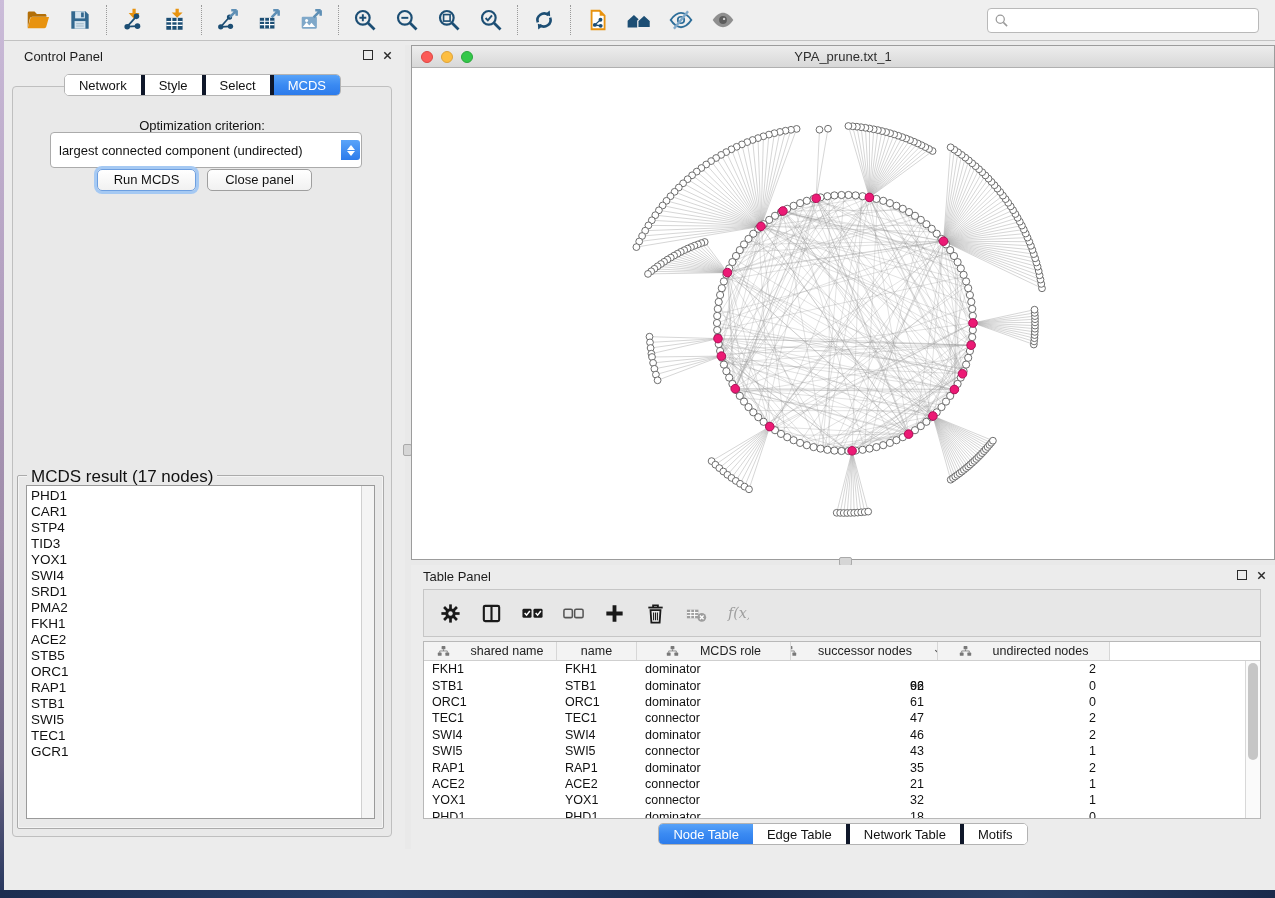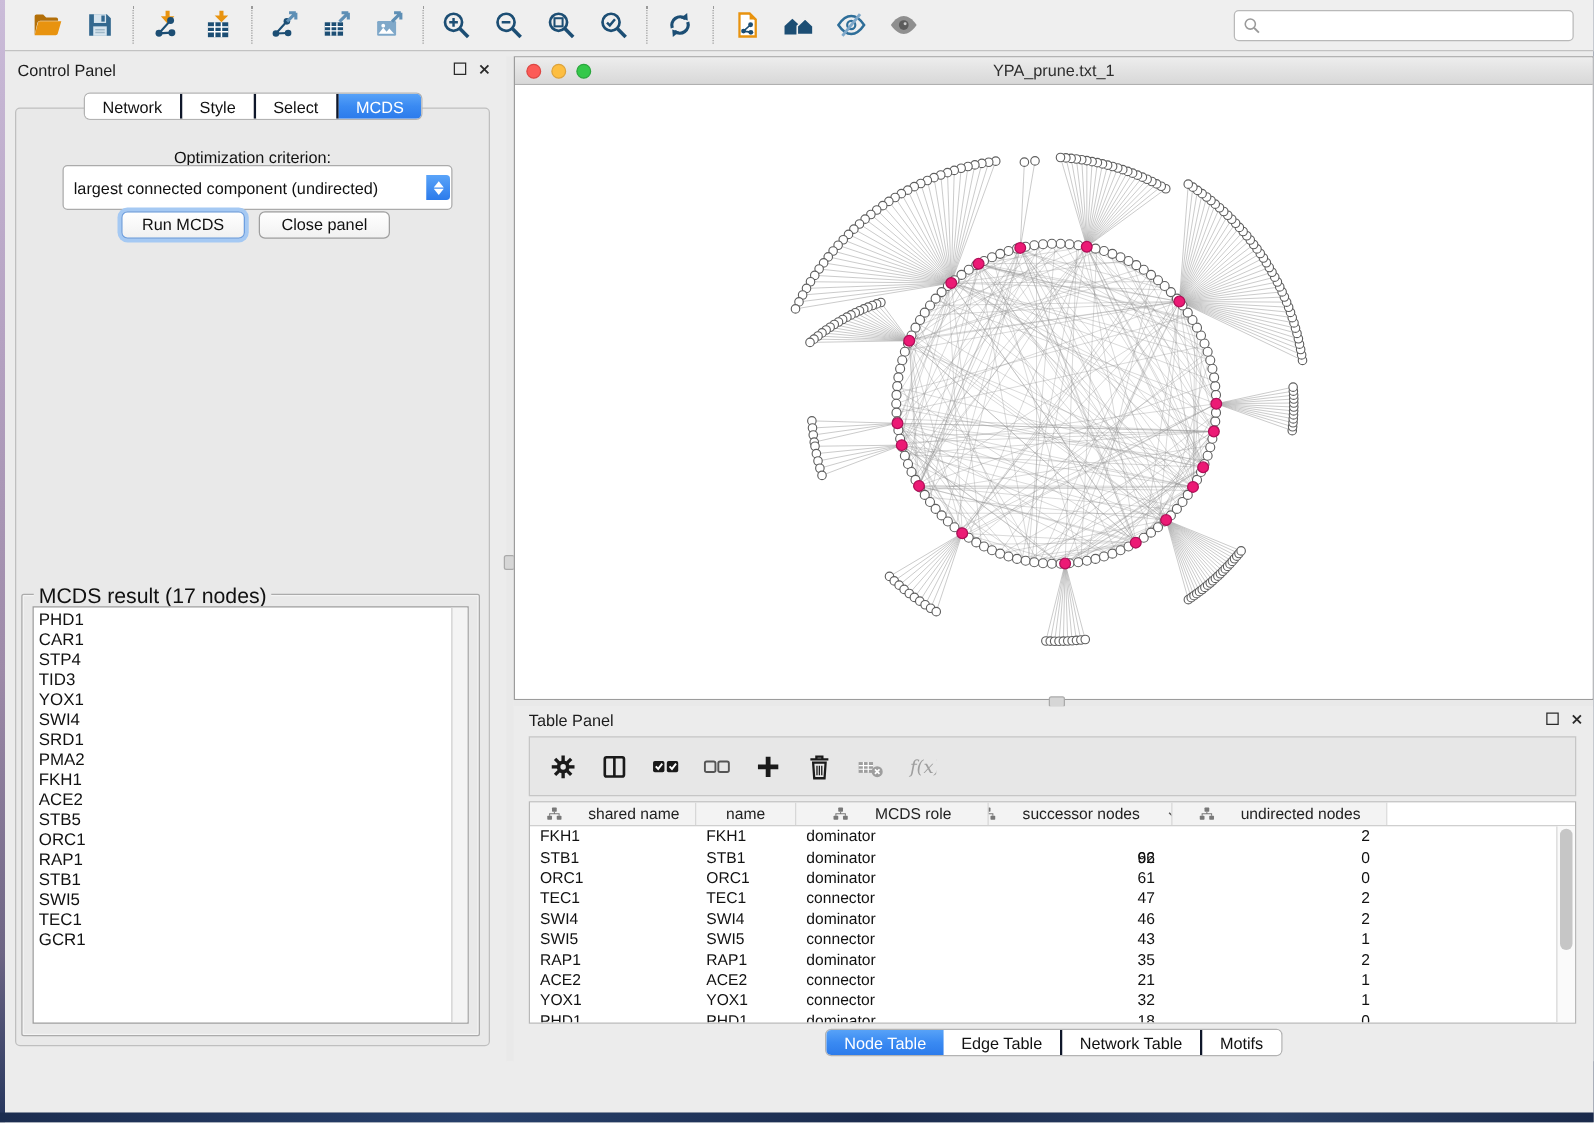--- a/index.html
+++ b/index.html
@@ -22,31 +22,31 @@
   .tb-sep { width:0; height:30px; border-left:1px dotted #9a9a9a; }
   .tb-btn { width:28px; height:28px; display:flex; align-items:center; justify-content:center; cursor:default; }
   .tb-btn .icon { width:26px; height:26px; display:block; }
   .search-box { position:absolute; right:16px; top:8px; width:272px; height:25px; background:#fff;
     border:1px solid #b9b9b9; border-radius:4px; display:flex; align-items:center; padding:0 6px; }
   .search-box .icon { width:15px; height:15px; margin-right:5px; }
   .search-box input { border:none; outline:none; flex:1; font-size:12px; background:transparent; font-family:inherit; }
 
   
   .panel-head { position:absolute; left:0; right:0; top:0; height:23px; display:flex; align-items:center; }
-  .panel-head .ph-title { padding-left:10px; font-size:13px; color:#1c1c1c; }
+  .panel-head .ph-title { padding-left:20px; font-size:13px; color:#1c1c1c; }
   .ph-icons { position:absolute; right:8px; top:4px; display:flex; gap:9px; align-items:center; }
   .ph-float { width:10px; height:10px; border:1.5px solid #2b2b2b; display:inline-block; }
   .ph-close { width:11px; height:11px; display:inline-block; }
 
   
   .control-panel { position:absolute; left:0; top:45px; width:397px; bottom:41px; background:#ececec; }
   .seg-strip { display:flex; border:1px solid #b3b3b3; border-radius:5px; background:#fff; overflow:hidden;
     height:22px; font-size:13px; }
   .seg { padding:2px 14px; display:flex; align-items:center; justify-content:center; color:#111;
-    border-right:2px solid #0f172a; background:#fff; cursor:default; white-space:nowrap; }
+    border-right:4px solid #0f172a; background:#fff; cursor:default; white-space:nowrap; }
   .seg:last-child { border-right:none; }
   .seg.active { background:linear-gradient(180deg,#57a2f8 0%,#3a8af2 50%,#2c7beb 100%); color:#fff;
     border-right:none; }
   .cp-tabs { position:absolute; top:29px; left:0; right:0; display:flex; justify-content:center; z-index:3; }
   .cp-body { position:absolute; left:8px; right:9px; top:41px; bottom:12px; background:#e9e9e9;
     border:1px solid #bfbfbf; border-radius:4px; z-index:1; }
   .opt-label { position:absolute; top:31px; left:0; right:0; text-align:center; font-size:13px; color:#111; }
   .dropdown { position:absolute; top:45px; left:37px; width:312px; height:36px; background:#fff;
     border:1px solid #ababab; border-radius:4px; display:flex; align-items:center; }
   .dd-text { flex:1; padding-left:8px; font-size:13px; color:#111; white-space:nowrap; overflow:hidden; }

